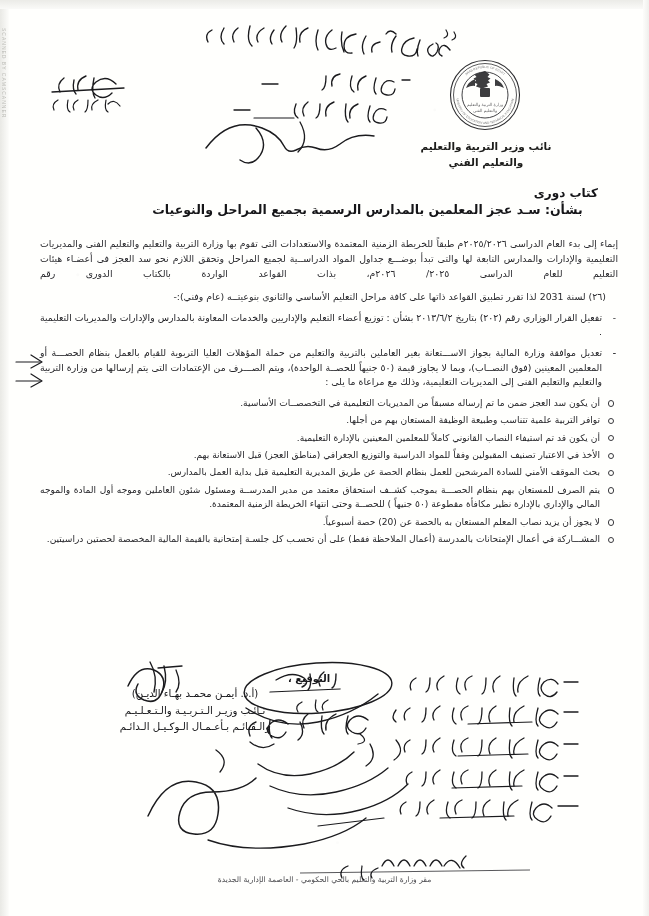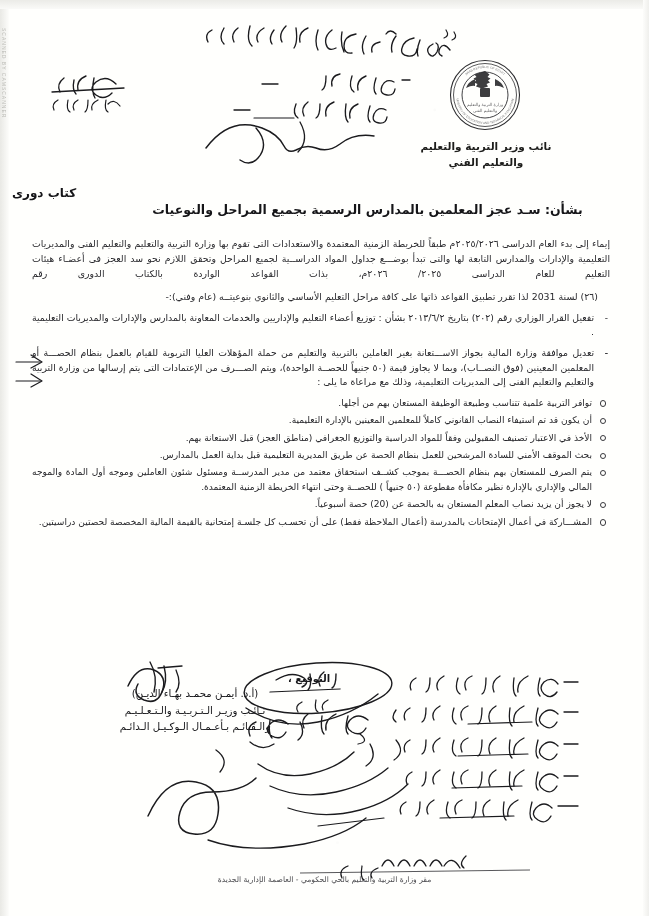--- a/index.html
+++ b/index.html
@@ -50,31 +50,31 @@
   }
   .letterhead{
     position:absolute;left:416px;top:138px;width:140px;
     text-align:center;color:#20201e;
     font-size:10.5px;font-weight:bold;line-height:1.55;
     letter-spacing:-.2px;
   }
 
   
   .doc-title{
-    position:absolute;left:12px;top:186px;width:598px;text-align:left;
+    position:absolute;left:0;top:186px;width:598px;text-align:right;
     font-size:12px;font-weight:bold;color:#17171a;
   }
   .doc-subject{
     position:absolute;left:0;top:202px;width:649px;text-align:center;
     font-size:12.5px;font-weight:bold;color:#17171a;padding-left:43px;
   }
 
   
   .body-wrap{
-    position:absolute;left:32px;top:236px;width:578px;
+    position:absolute;left:40px;top:236px;width:578px;
     color:#26262a;
   }
   p.para{
     margin:0 0 7px 0;
     font-size:9.4px;line-height:15.2px;
     text-align:justify;text-align-last:justify;
     color:#2a2a2e;
   }
   p.para.last-right{text-align-last:right;}
   p.para.ind{padding-right:12px;}
@@ -196,20 +196,21 @@
       <li>
         <span class="dash">-</span>
       </li>
       <li>
         <span class="dash">-</span>
         <span>تعديل موافقة وزارة المالية بجواز الاســـتعانة بغير العاملين بالتربية والتعليم من حملة المؤهلات العليا التربوية للقيام بالعمل بنظام الحصـــة أو المعلمين المعينين (فوق النصــاب)، وبما لا يجاوز قيمة (٥٠ جنيهاً للحصــة الواحدة)، ويتم الصـــرف من الإعتمادات التى يتم إرسالها من وزارة التربية والتعليم والتعليم الفنى إلى المديريات التعليمية، وذلك مع مراعاة ما يلى :</span>
       </li>
     </ul>
 
     <ul class="circle-list">
+      <li><span class="bull"></span><span>أن يكون سد العجز ضمن ما تم إرساله مسبقاً من المديريات التعليمية في التخصصــات الأساسية.</span></li>
       <li><span class="bull"></span><span>توافر التربية علمية تتناسب وطبيعة الوظيفة المستعان بهم من أجلها.</span></li>
       <li><span class="bull"></span><span>أن يكون قد تم استيفاء النصاب القانوني كاملاً للمعلمين المعينين بالإدارة التعليمية.</span></li>
       <li><span class="bull"></span><span>الأخذ في الاعتبار تصنيف المقبولين وفقاً للمواد الدراسية والتوزيع الجغرافي (مناطق العجز) قبل الاستعانة بهم.</span></li>
       <li><span class="bull"></span><span>بحث الموقف الأمني للسادة المرشحين للعمل بنظام الحصة عن طريق المديرية التعليمية قبل بداية العمل بالمدارس.</span></li>
       <li><span class="bull"></span><span>يتم الصرف للمستعان بهم بنظام الحصـــة بموجب كشــف استحقاق معتمد من مدير المدرســة ومسئول شئون العاملين وموجه أول المادة والموجه المالي والإداري بالإدارة نظير مكافأة مقطوعة (٥٠ جنيهاً ) للحصــة وحتى انتهاء الخريطة الزمنية المعتمدة.</span></li>
       <li><span class="bull"></span><span>لا يجوز أن يزيد نصاب المعلم المستعان به بالحصة عن (20) حصة أسبوعياً.</span></li>
       <li><span class="bull"></span><span>المشـــاركة في أعمال الإمتحانات بالمدرسة (أعمال الملاحظة فقط) على أن تحسـب كل جلسـة إمتحانية بالقيمة المالية المخصصة لحصتين دراسيتين.</span></li>
     </ul>
   </div>
 

